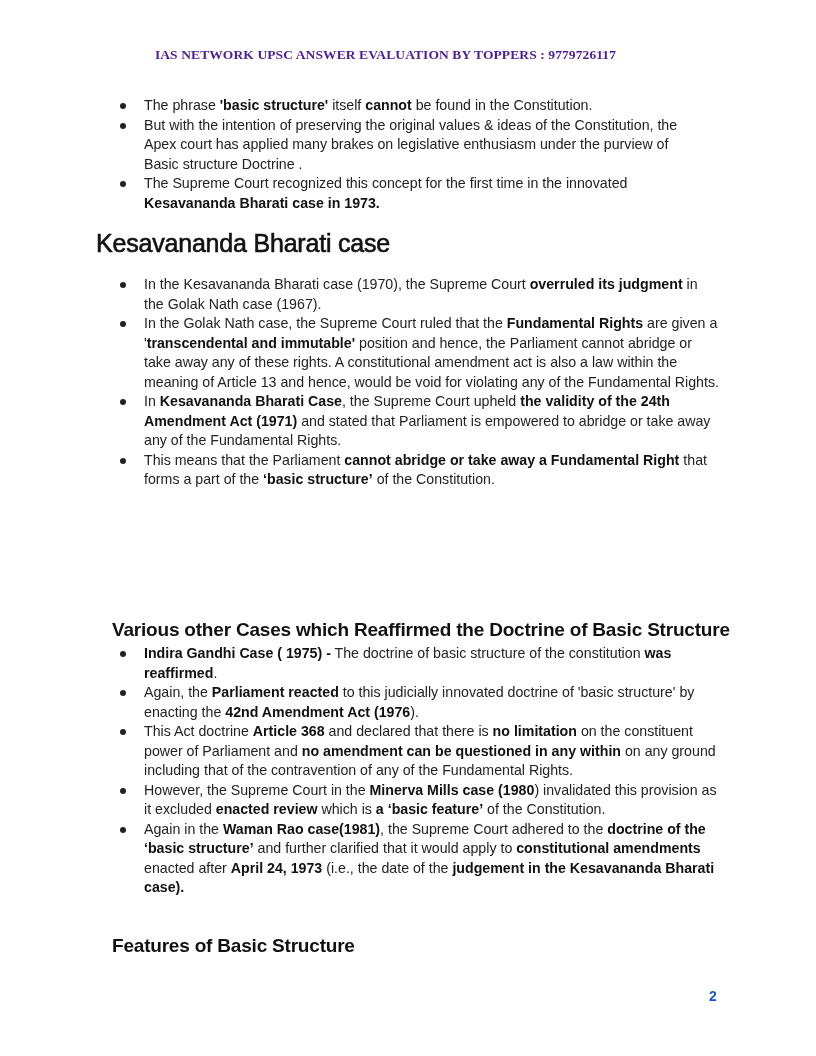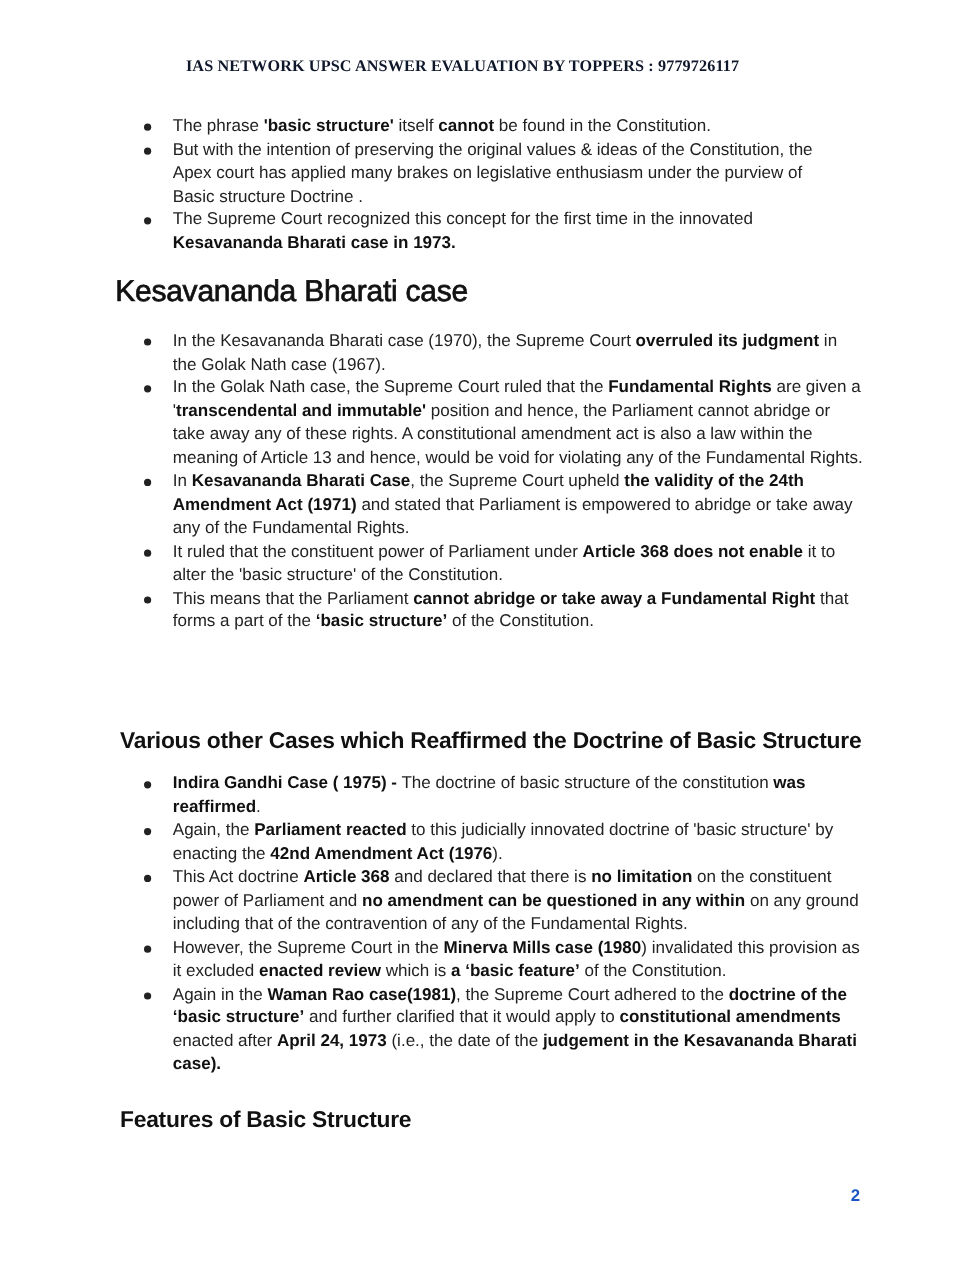--- a/index.html
+++ b/index.html
@@ -1,39 +1,39 @@
 <!DOCTYPE html>
 <html><head>
 <meta charset="utf-8">
 <style>
   html, body { margin: 0; padding: 0; background: #ffffff; }
   body { width: 816px; height: 1056px; position: relative; overflow: hidden; color: #111; }
   .header {
     position: absolute; top: 47px; left: 0; width: 771px; text-align: center;
-    font-family: "Liberation Serif", serif; font-weight: bold; font-size: 13.5px; letter-spacing: 0.1px; color: #0f172a;
+    font-family: "Liberation Serif", serif; font-weight: bold; font-size: 13.5px; letter-spacing: 0.1px; color: #4c1d95;
   }
   .page { position: absolute; left: 0; top: 0; width: 816px; }
   ul.bullets {
     list-style: none; margin: 0; padding: 0;
     font-family: "Liberation Sans", sans-serif; font-size: 14.2px; line-height: 19.5px; color: #222;
   }
   ul.bullets li { position: relative; padding-left: 0; }
   ul.bullets li .dot {
     position: absolute; left: -24px; top: 7px; width: 6px; height: 6px; border-radius: 50%; background: #222;
   }
   ul.bullets li b { font-weight: bold; color: #111; }
   .list1 { position: absolute; left: 144px; top: 96px; width: 560px; }
   .list2 { position: absolute; left: 144px; top: 275px; width: 575px; }
   .list3 { position: absolute; left: 144px; top: 644px; width: 575px; }
   h1.sec {
     position: absolute; left: 96px; margin: 0;
     font-family: "Liberation Sans", sans-serif; font-weight: normal; font-size: 25px; color: #111; letter-spacing: -0.2px;
   }
   h2.sec {
-    position: absolute; left: 96px; margin: 4px;
+    position: absolute; left: 96px; margin: 16px;
     font-family: "Liberation Sans", sans-serif; font-weight: bold; font-size: 19px; color: #111; letter-spacing: -0.2px;
   }
   .h-kb { top: 229px; font-weight: normal; -webkit-text-stroke: 0.6px #111; }
   .h-various { top: 603px; }
   .h-features { top: 919px; }
   .pagenum {
     position: absolute; top: 988px; left: 709px;
     font-family: "Liberation Sans", sans-serif; font-weight: bold; font-size: 14px; color: #1a56c4;
   }
 </style>
@@ -49,21 +49,20 @@
       <li><span class="dot"></span><span>But with the intention of preserving the original values &amp; ideas of the Constitution, the Apex court has applied many brakes on legislative enthusiasm under the purview of Basic structure Doctrine .</span></li>
       <li><span class="dot"></span><span>The Supreme Court recognized this concept for the first time in the innovated </span><b>Kesavananda Bharati case in 1973.</b></li>
     </ul>
 
   <h1 class="sec h-kb">Kesavananda Bharati case</h1>
 
   <ul class="bullets list2">
       <li><span class="dot"></span><span>In the Kesavananda Bharati case (1970), the Supreme Court </span><b>overruled its judgment</b><span> in the Golak Nath case (1967).</span></li>
       <li><span class="dot"></span><span>In the Golak Nath case, the Supreme Court ruled that the </span><b>Fundamental Rights</b><span> are given a '</span><b>transcendental and immutable'</b><span> position and hence, the Parliament cannot abridge or take away any of these rights. A constitutional amendment act is also a law within the meaning of Article 13 and hence, would be void for violating any of the Fundamental Rights.</span></li>
       <li><span class="dot"></span><span>In </span><b>Kesavananda Bharati Case</b><span>, the Supreme Court upheld </span><b>the validity of the 24th Amendment Act (1971)</b><span> and stated that Parliament is empowered to abridge or take away any of the Fundamental Rights.</span></li>
-      <li><span class="dot"></span><span>It ruled that the constituent power of Parliament under </span><b>Article 368 does not enable</b><span> it to alter the 'basic structure' of the Constitution.</span></li>
       <li><span class="dot"></span><span>This means that the Parliament </span><b>cannot abridge or take away a Fundamental Right</b><span> that forms a part of the </span><b>‘basic structure’</b><span> of the Constitution.</span></li>
     </ul>
 
   <h2 class="sec h-various">Various other Cases which Reaffirmed the Doctrine of Basic Structure</h2>
 
   <ul class="bullets list3">
       <li><span class="dot"></span><b>Indira Gandhi Case ( 1975) -</b><span> The doctrine of basic structure of the constitution </span><b>was reaffirmed</b><span>.</span></li>
       <li><span class="dot"></span><span>Again, the </span><b>Parliament reacted</b><span> to this judicially innovated doctrine of 'basic structure' by enacting the </span><b>42nd Amendment Act (1976</b><span>).</span></li>
       <li><span class="dot"></span><span>This Act doctrine </span><b>Article 368</b><span> and declared that there is </span><b>no limitation</b><span> on the constituent power of Parliament and </span><b>no amendment can be questioned in any within</b><span> on any ground including that of the contravention of any of the Fundamental Rights.</span></li>
       <li><span class="dot"></span><span>However, the Supreme Court in the </span><b>Minerva Mills case (1980</b><span>) invalidated this provision as it excluded </span><b>enacted review</b><span> which is </span><b>a ‘basic feature’</b><span> of the Constitution.</span></li>

